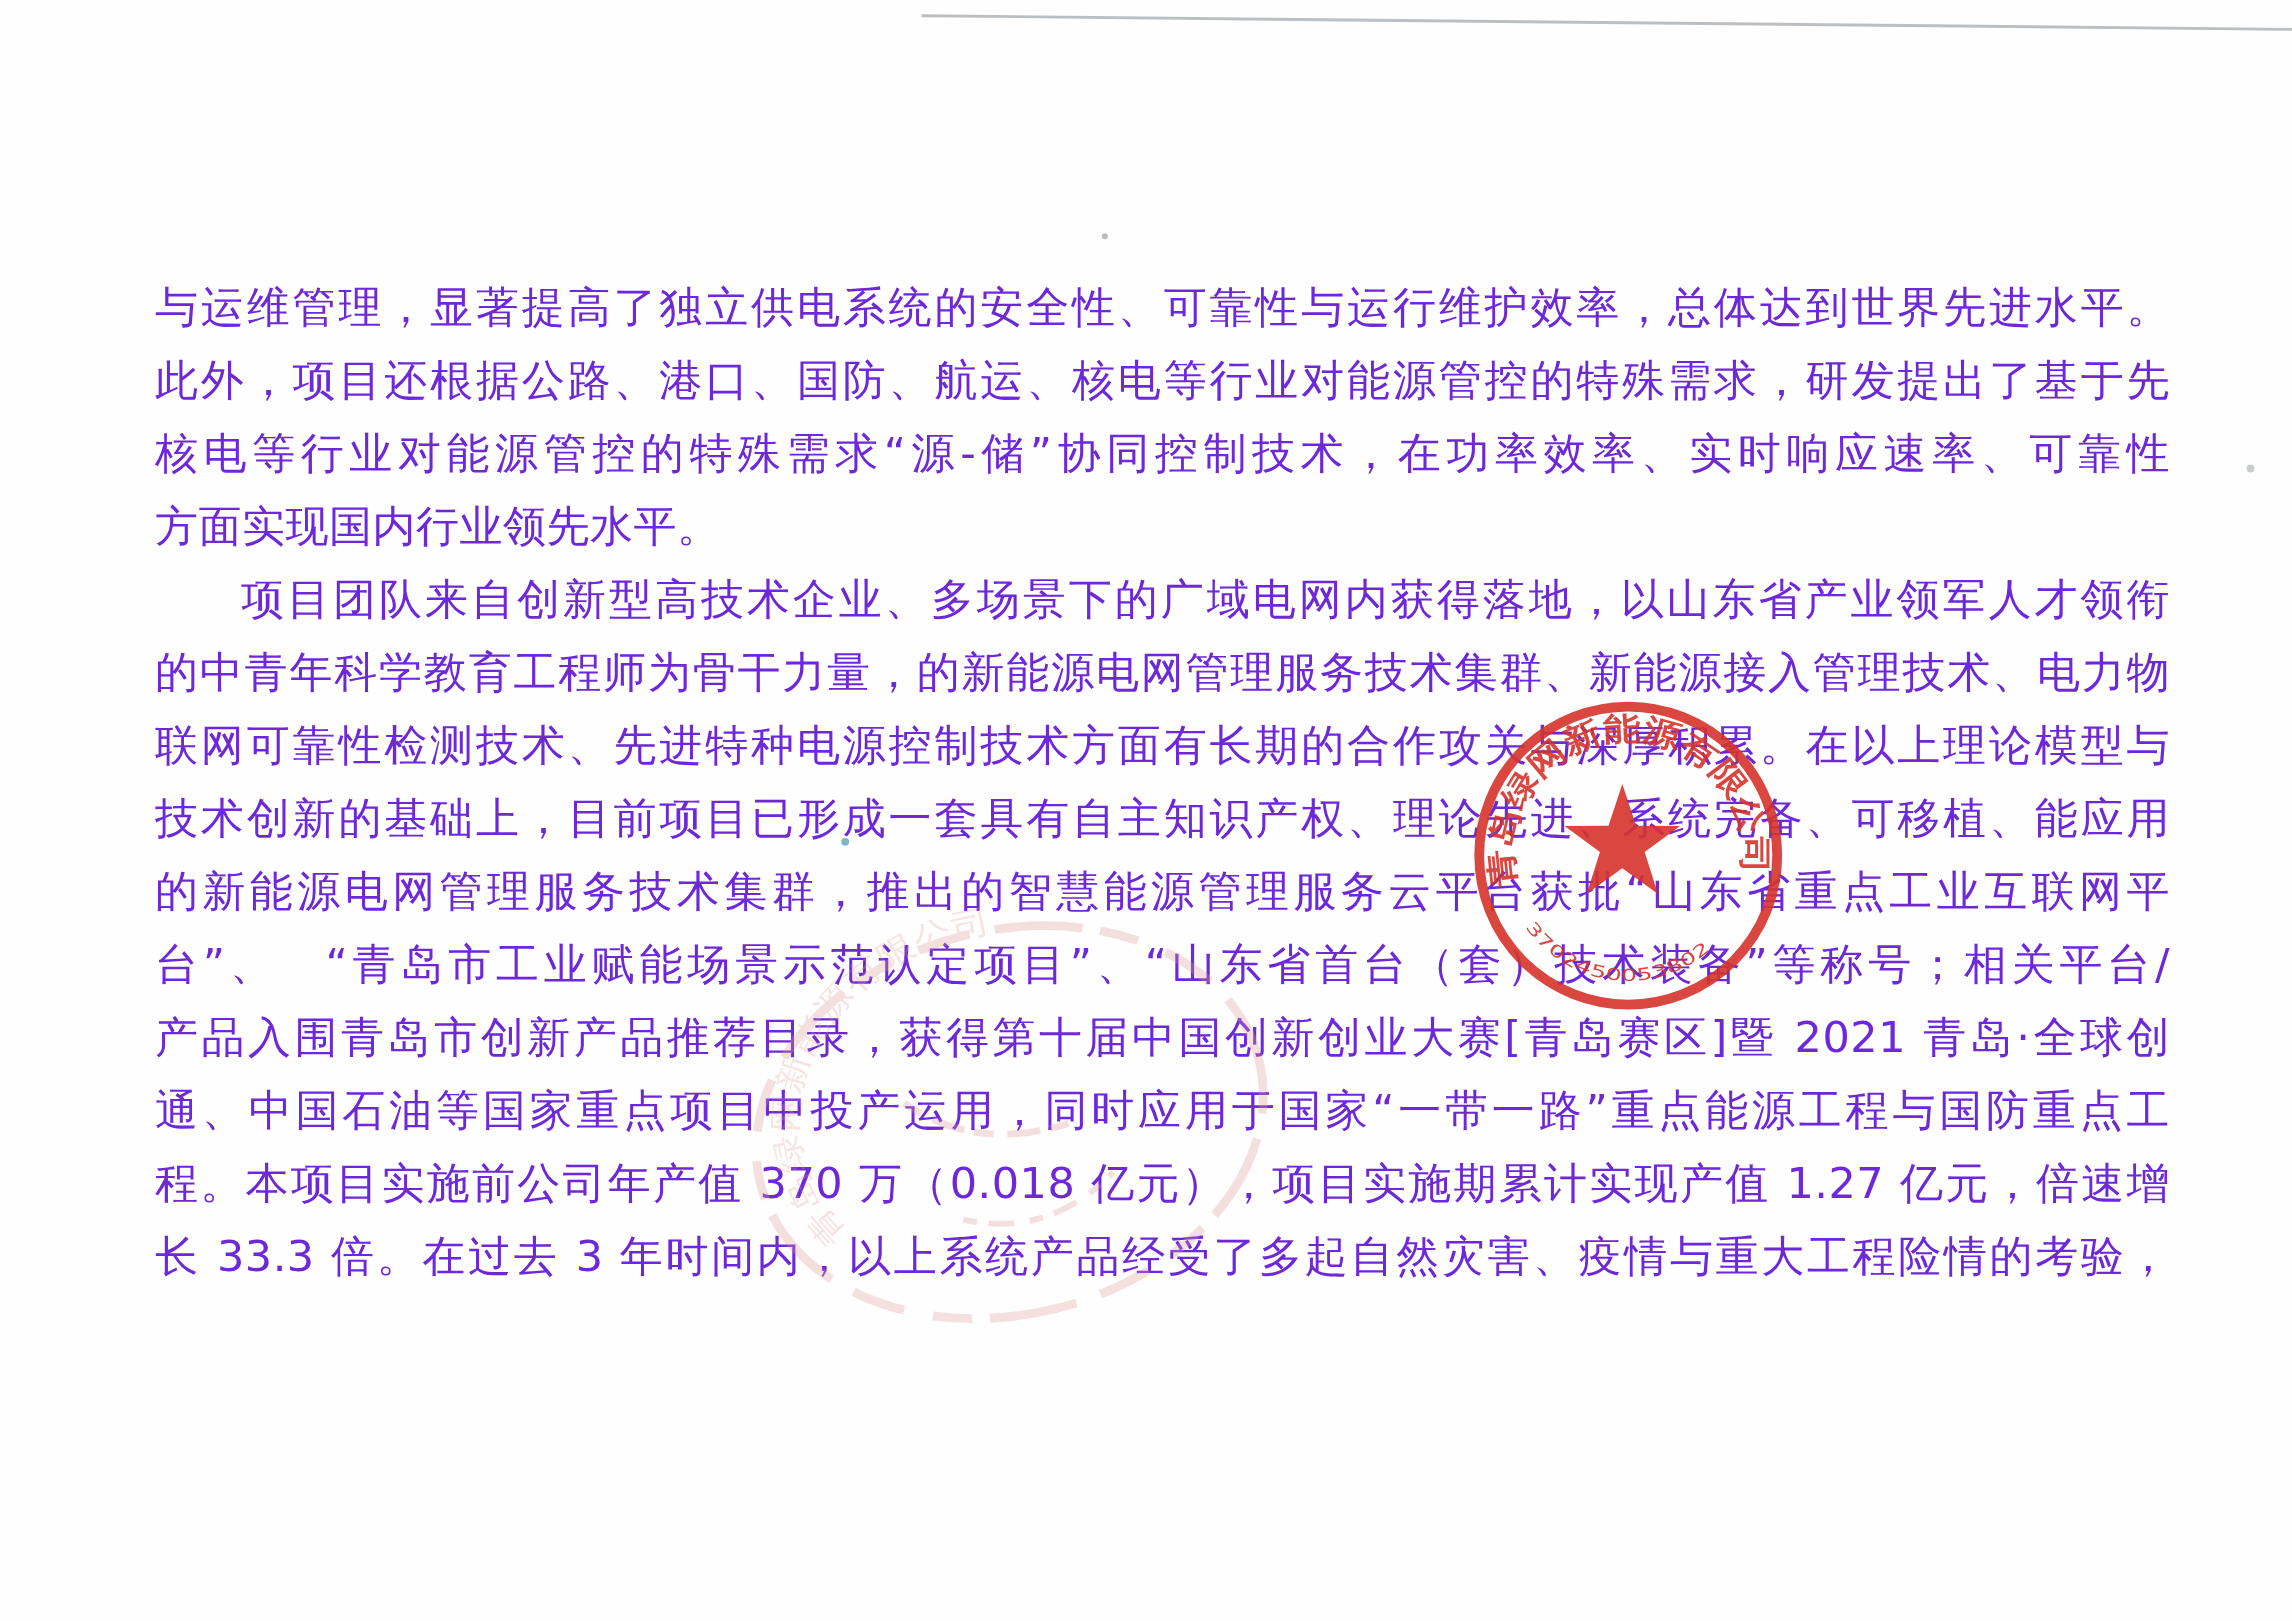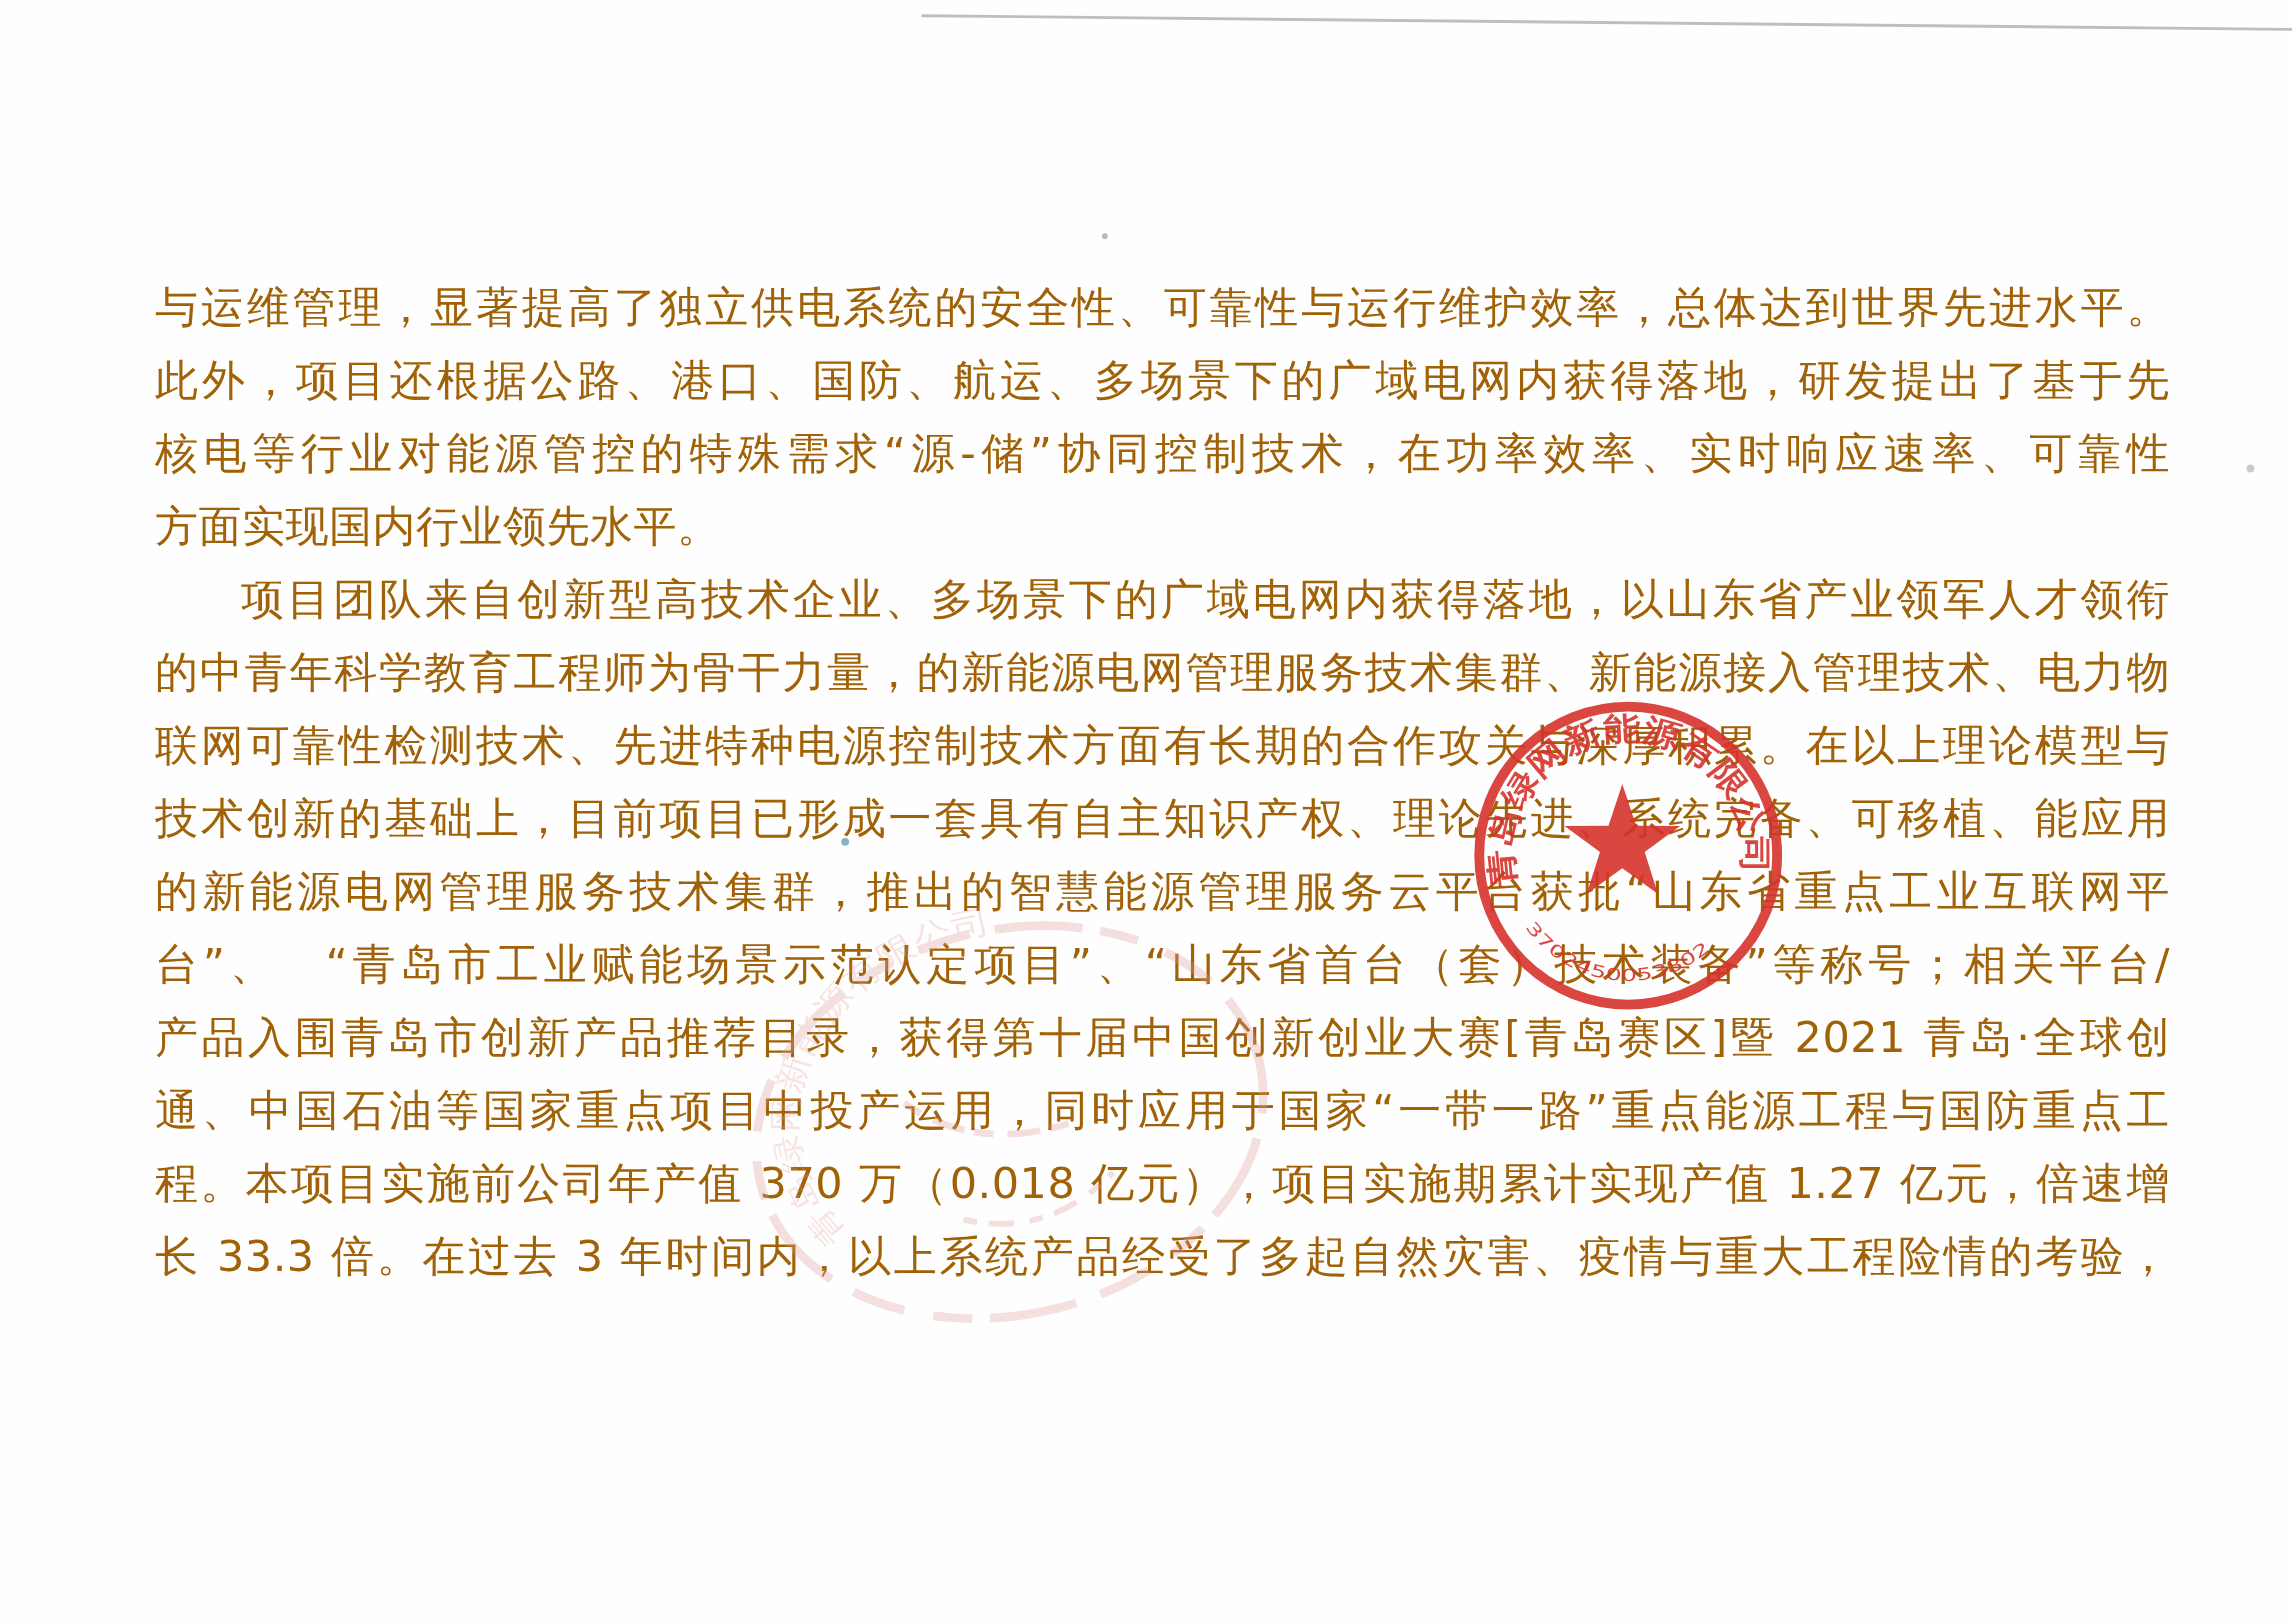--- a/index.html
+++ b/index.html
@@ -12,21 +12,21 @@
   }
   .textblock{
     position:absolute;
     left:155px;top:271px;
     width:2015px;
   }
   .line{
     height:73px;
     line-height:73px;
     font-size:43px;
-    color:#a16207;
+    color:#6d28d9;
     white-space:nowrap;
     letter-spacing:0.5px;
     text-align:justify;
     text-align-last:justify;
     font-weight:400;
   }
   .line.short{
     text-align-last:left;
     font-family:Liberation Serif, serif;
   }
@@ -39,21 +39,21 @@
   }
   svg text{font-family:"DejaVu Sans","Liberation Sans",sans-serif;}
 </style>
 </head>
 <body>
 
 <div class="page">
 
   <div class="textblock">
     <div class="line">与运维管理，显著提高了独立供电系统的安全性、可靠性与运行维护效率，总体达到世界先进水平。</div>
-    <div class="line">此外，项目还根据公路、港口、国防、航运、多场景下的广域电网内获得落地，研发提出了基于先</div>
+    <div class="line">此外，项目还根据公路、港口、国防、航运、核电等行业对能源管控的特殊需求，研发提出了基于先</div>
     <div class="line">核电等行业对能源管控的特殊需求“源-储”协同控制技术，在功率效率、实时响应速率、可靠性</div>
     <div class="line short">方面实现国内行业领先水平。</div>
     <div class="line indent">项目团队来自创新型高技术企业、多场景下的广域电网内获得落地，以山东省产业领军人才领衔</div>
     <div class="line">的中青年科学教育工程师为骨干力量，的新能源电网管理服务技术集群、新能源接入管理技术、电力物</div>
     <div class="line">联网可靠性检测技术、先进特种电源控制技术方面有长期的合作攻关与深厚积累。在以上理论模型与</div>
     <div class="line">技术创新的基础上，目前项目已形成一套具有自主知识产权、理论先进、系统完备、可移植、能应用</div>
     <div class="line">的新能源电网管理服务技术集群，推出的智慧能源管理服务云平台获批“山东省重点工业互联网平</div>
     <div class="line">台”、　“青岛市工业赋能场景示范认定项目”、“山东省首台（套）技术装备”等称号；相关平台/</div>
     <div class="line">产品入围青岛市创新产品推荐目录，获得第十届中国创新创业大赛[青岛赛区]暨 2021 青岛·全球创</div>
     <div class="line">通、中国石油等国家重点项目中投产运用，同时应用于国家“一带一路”重点能源工程与国防重点工</div>

